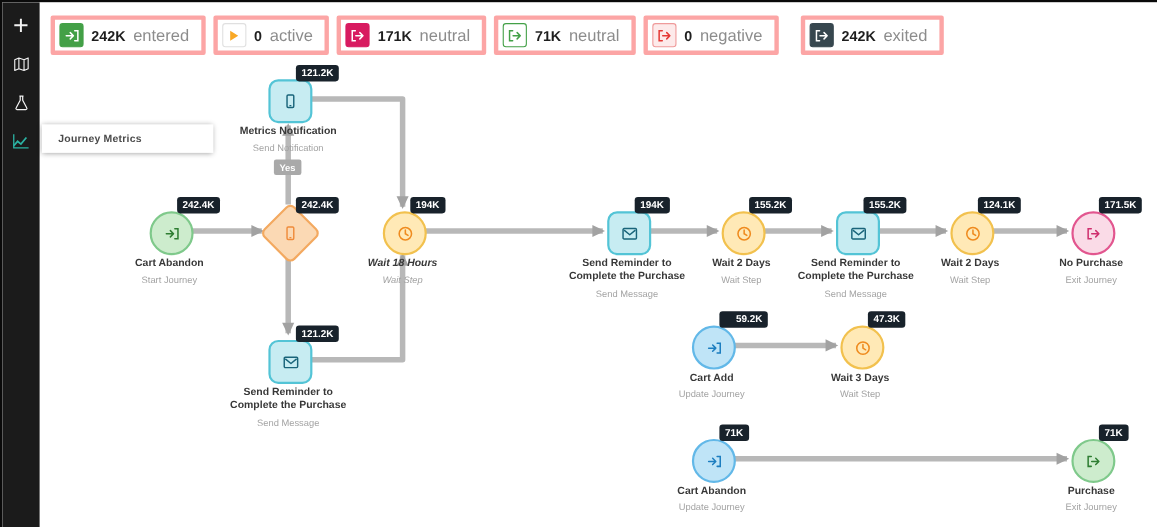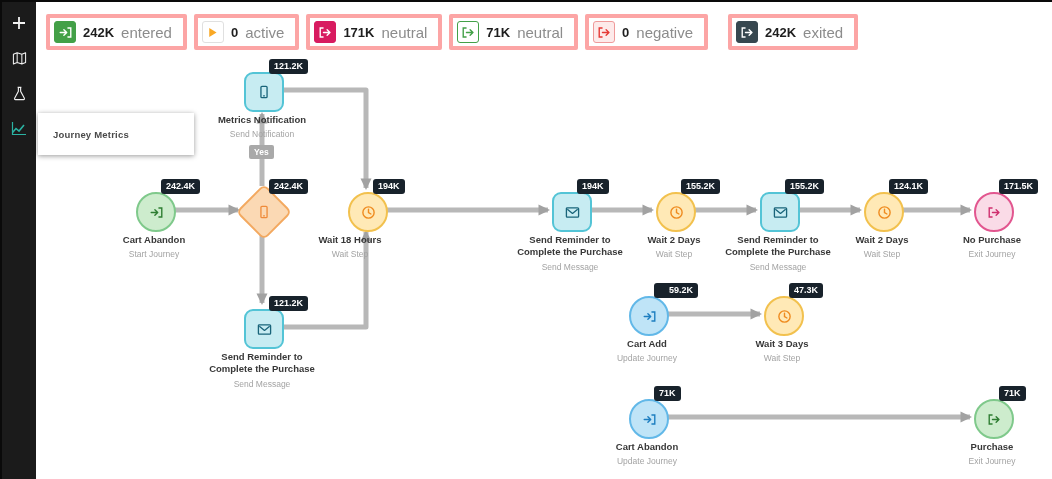--- a/index.html
+++ b/index.html
@@ -2,21 +2,21 @@
 <html><head>
 <meta charset="utf-8">
 <style>
   html,body{margin:0;padding:0}
   body{font-family:"Liberation Sans",sans-serif;background:#fff}
   .frame{position:relative;width:1052px;height:479px;background:#fff;border:2px solid #0a0a0a;overflow:hidden}
   
   .sidebar{position:absolute;left:0;top:0;bottom:0;width:34px;background:#1b1b1b;display:flex;flex-direction:column;align-items:center;padding-top:11px;gap:15px;z-index:7}
   .sb-icon{width:20px;height:20px;color:#f2f2f2;display:flex;align-items:center;justify-content:center;cursor:pointer}
   .sb-icon.active{color:#2bb3a3}
-  .tooltip{position:absolute;left:36px;top:111px;width:141px;height:42px;background:#fff;box-shadow:0 1px 5px rgba(0,0,0,.4);display:flex;align-items:center;padding-left:15px;font-size:9.5px;font-weight:700;color:#4a4a4a;z-index:8;letter-spacing:.2px}
+  .tooltip{position:absolute;left:36px;top:111px;width:141px;height:26px;background:#fff;box-shadow:0 1px 5px rgba(0,0,0,.4);display:flex;align-items:center;padding-left:15px;font-size:9.5px;font-weight:700;color:#4a4a4a;z-index:8;letter-spacing:.2px}
   
   .metrics{position:absolute;left:44px;top:12px;display:flex;align-items:center;z-index:6}
   #stats-row{display:flex;align-items:center;gap:7px}
   .stat{display:flex;align-items:center;gap:7px;background:#fff;border:4px solid #fca5a5;border-radius:2px;height:28px;padding:0 11px 0 4px}
   .stat.spaced{margin-left:13px}
   .mini{width:20px;height:20px;border-radius:3px;display:inline-flex;align-items:center;justify-content:center;flex:none}
   .val{font-weight:700;font-size:13px;color:#1e1e1e;white-space:nowrap}
   .lbl{font-size:15px;color:#8c8c8c;white-space:nowrap}
   .use-real-wrap{margin-left:12px;border:3px solid #ec2227;padding:2px;border-radius:2px}
   .use-real{display:flex;align-items:center;gap:6px;background:#00a79d;color:#fff;border:none;height:25px;padding:0 13px;font-family:inherit;font-size:9.5px;font-weight:700;letter-spacing:.4px;cursor:pointer;border-radius:2px}
@@ -187,21 +187,21 @@
       <div class="badge" style="left: 267px; top: 177px; background: rgb(24, 34, 43);">242.4K</div>
       <div class="iconbox shape-circle" style="left: 346px; top: 190px; background: rgb(255, 233, 182); border-color: rgb(242, 193, 78); color: rgb(239, 139, 31);">
         <span style="display: flex;">
           <svg viewBox="0 0 16 16" width="15" height="15">
             <circle cx="8" cy="8" r="6" stroke="currentColor" stroke-width="1.5" fill="none"></circle>
             <path d="M8 4.5V8l2.6 1.6" stroke="currentColor" stroke-width="1.5" fill="none" stroke-linecap="round"></path>
           </svg>
         </span>
       </div>
       <div class="badge" style="left: 371px; top: 177px; background: rgb(24, 34, 43);">194K</div>
-      <div class="nlabel" style="left: 286px; top: 232px;">
+      <div class="nlabel" style="left: 302px; top: 232px; font-style: italic;">
         <div class="ntitle">Wait 18 Hours</div>
         <div class="nsub">Wait Step</div>
       </div>
       <div class="iconbox shape-square" style="left: 550px; top: 190px; background: rgb(199, 236, 242); border-color: rgb(83, 196, 214); color: rgb(25, 100, 122);">
         <span style="display: flex;">
           <svg viewBox="0 0 16 16" width="15" height="15">
             <rect x="1.5" y="3" width="13" height="10" rx="1" stroke="currentColor" stroke-width="1.4" fill="none"></rect>
             <path d="M2.5 4.5L8 9l5.5-4.5" stroke="currentColor" stroke-width="1.4" fill="none" stroke-linejoin="round"></path>
           </svg>
         </span>

